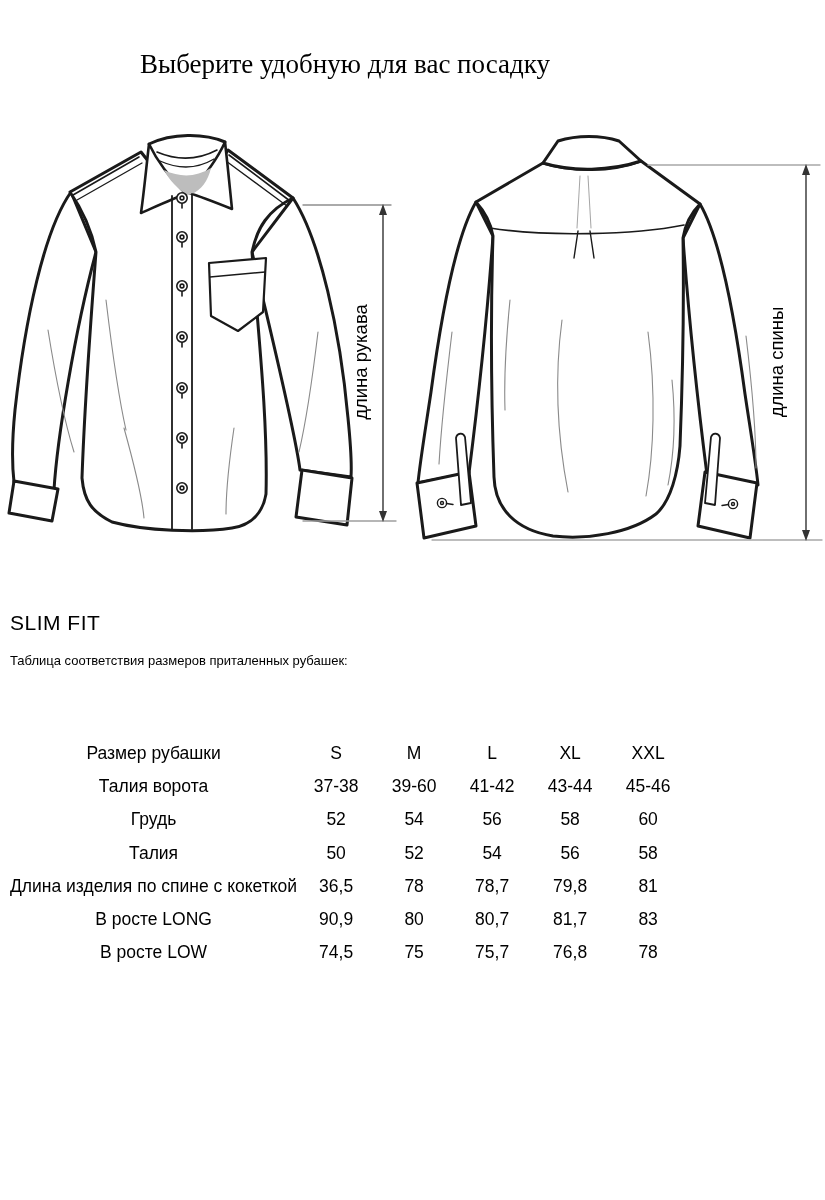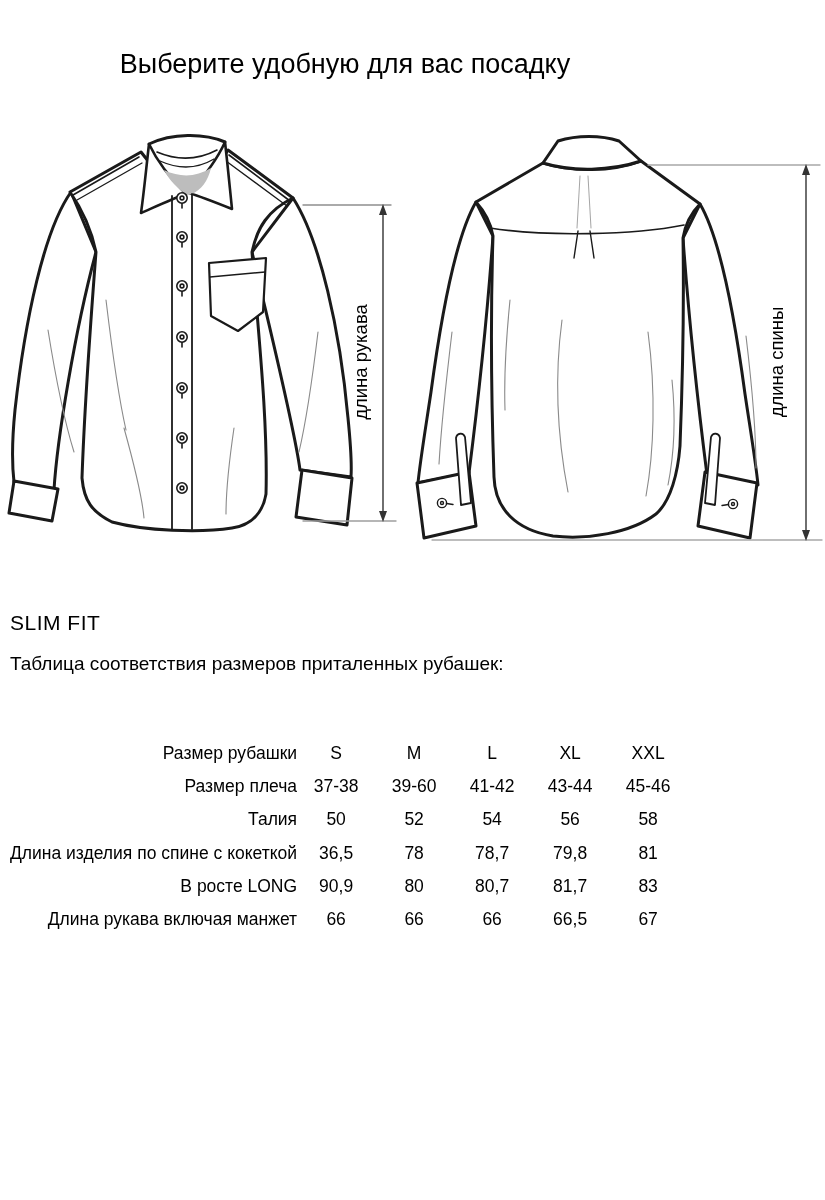--- a/index.html
+++ b/index.html
@@ -2,38 +2,38 @@
 <html><head>
 <meta charset="utf-8">
 <style>
   html,body{margin:0;padding:0;}
   body{
     width:825px;height:1200px;background:#ffffff;position:relative;
     font-family:"Liberation Sans","DejaVu Sans",sans-serif;color:#000;overflow:hidden;
   }
   .title{
     position:absolute;top:49px;left:0;width:690px;text-align:center;
-    font-size:27px;line-height:30px;white-space:nowrap;
+    font-size:27px;line-height:30px;white-space:nowrap;font-family:Liberation Serif, serif;
   }
   .diagram-svg{position:absolute;top:0;left:0;}
   .slim-heading{
     position:absolute;top:611px;left:10px;font-size:21px;font-weight:normal;
     letter-spacing:0.5px;white-space:nowrap;
   }
   .subtitle{
-    position:absolute;top:653px;left:10px;font-size:19px;white-space:nowrap;
+    position:absolute;top:653px;left:10px;font-size:13px;white-space:nowrap;
   }
   table.size-table{
     position:absolute;top:737px;left:10px;border-collapse:collapse;table-layout:fixed;
   }
   table.size-table td{
     height:33.2px;padding:0;font-size:17.5px;line-height:33.2px;
     white-space:nowrap;vertical-align:middle;overflow:visible;
   }
-  table.size-table td.lbl{width:268px;text-align:right;}
+  table.size-table td.lbl{width:268px;text-align:center;}
   table.size-table td.val{width:78px;text-align:center;}
 </style>
 </head>
 <body>
 
 <div class="title">Выберите удобную для вас посадку</div>
 
 <svg class="diagram-svg" width="825" height="600" viewBox="0 0 825 600" fill="none" stroke-linejoin="round" stroke-linecap="round">
 
   <g stroke="#1a1a1a">
@@ -218,26 +218,34 @@
   <tbody id="size-table-body">
       <tr>
         <td class="lbl">Размер рубашки</td>
         <td class="val">S</td>
         <td class="val">M</td>
         <td class="val">L</td>
         <td class="val">XL</td>
         <td class="val">XXL</td>
       </tr>
       <tr>
-        <td class="lbl">Размер плеча</td>
+        <td class="lbl">Талия ворота</td>
         <td class="val">37-38</td>
         <td class="val">39-60</td>
         <td class="val">41-42</td>
         <td class="val">43-44</td>
         <td class="val">45-46</td>
+      </tr>
+      <tr>
+        <td class="lbl">Грудь</td>
+        <td class="val">52</td>
+        <td class="val">54</td>
+        <td class="val">56</td>
+        <td class="val">58</td>
+        <td class="val">60</td>
       </tr>
       <tr>
         <td class="lbl">Талия</td>
         <td class="val">50</td>
         <td class="val">52</td>
         <td class="val">54</td>
         <td class="val">56</td>
         <td class="val">58</td>
       </tr>
       <tr>
@@ -250,21 +258,21 @@
       </tr>
       <tr>
         <td class="lbl">В росте LONG</td>
         <td class="val">90,9</td>
         <td class="val">80</td>
         <td class="val">80,7</td>
         <td class="val">81,7</td>
         <td class="val">83</td>
       </tr>
       <tr>
-        <td class="lbl">Длина рукава включая манжет</td>
-        <td class="val">66</td>
-        <td class="val">66</td>
-        <td class="val">66</td>
-        <td class="val">66,5</td>
-        <td class="val">67</td>
+        <td class="lbl">В росте LOW</td>
+        <td class="val">74,5</td>
+        <td class="val">75</td>
+        <td class="val">75,7</td>
+        <td class="val">76,8</td>
+        <td class="val">78</td>
       </tr>
     </tbody>
 </table>
 
 </body></html>

